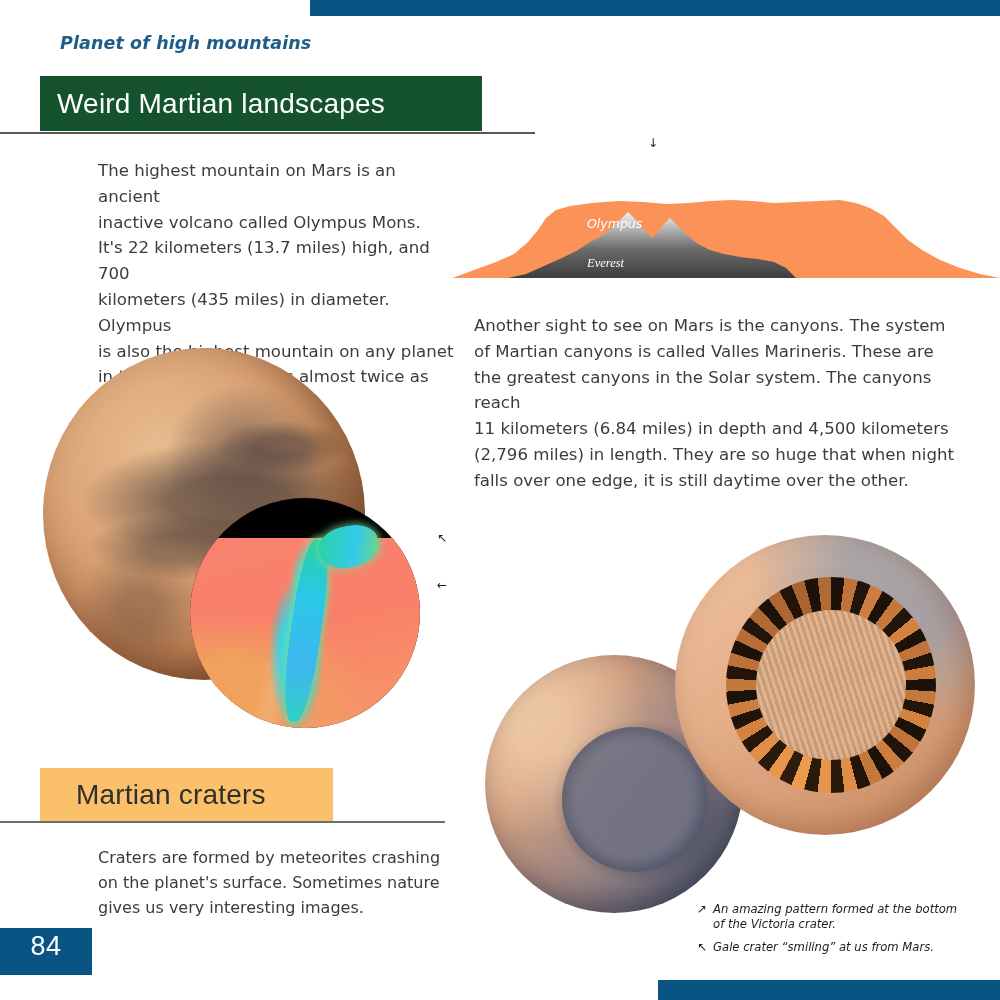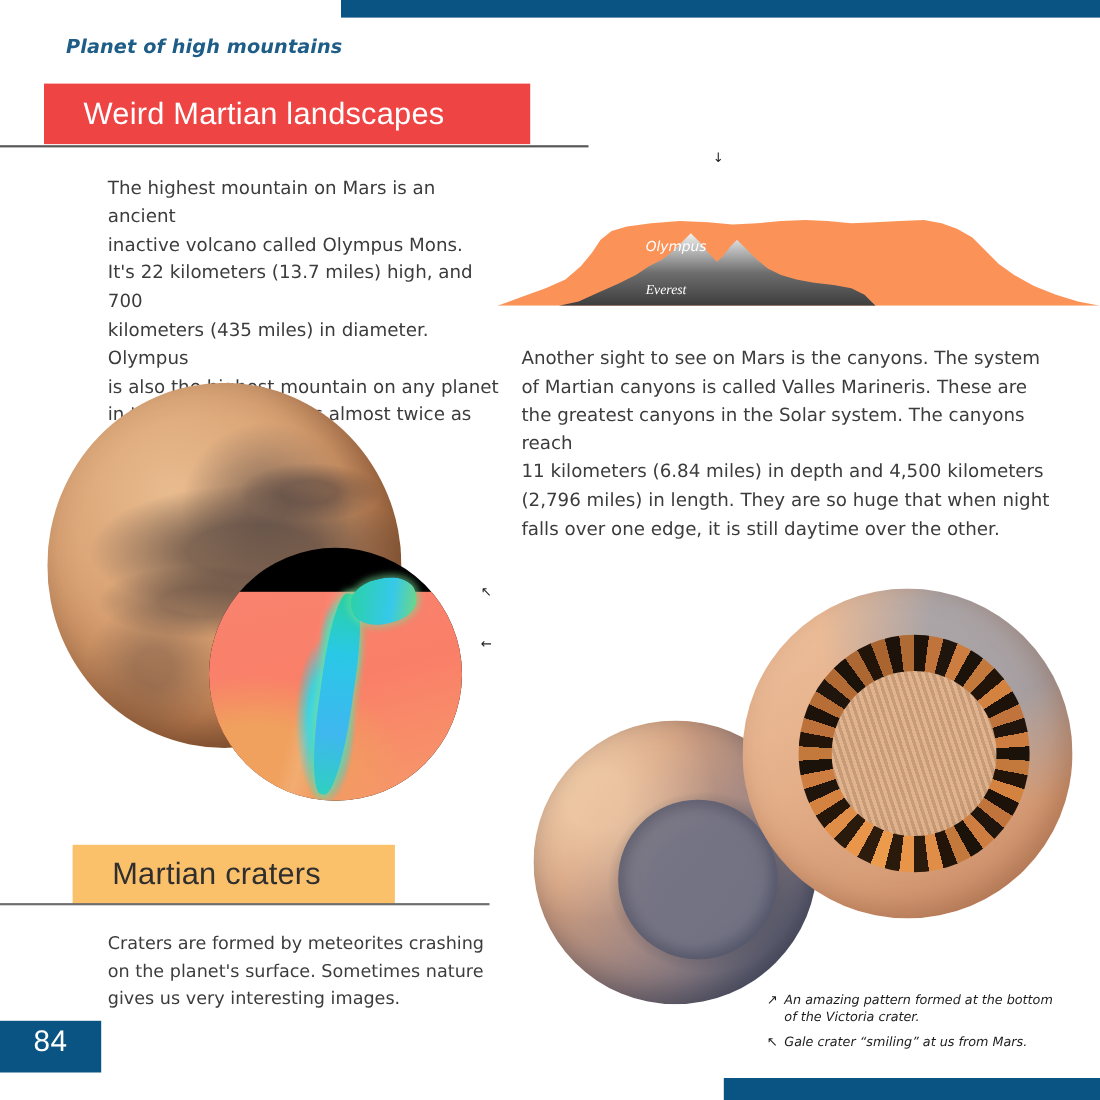--- a/index.html
+++ b/index.html
@@ -24,34 +24,33 @@
   #running-head{
     left:60px;top:33px;font-style:italic;font-size:17.5px;color:#1d5d87;
     font-family:"DejaVu Sans", sans-serif;font-weight:600;letter-spacing:.1px;
   }
 
   
   .band{
     display:flex;align-items:center;box-sizing:border-box;
   }
   #heading-landscapes-band{
-    left:40px;top:76px;width:442px;height:55px;background:#ef4444;
-    padding-left:36px;
+    left:40px;top:76px;width:442px;height:55px;background:#14532d;
+    padding-left:17px;
     text-align:right;
   }
   #heading-landscapes-band .band-text{
     color:#ffffff;font-size:28px;font-weight:300;letter-spacing:.2px;
     font-family:"Liberation Sans", sans-serif;
   }
   #rule-landscapes{left:0;top:132px;width:535px;height:2px;background:#575757;}
 
   #heading-craters-band{
     left:40px;top:768px;width:293px;height:54px;background:#fbc06a;
     padding-left:36px;
-    margin-left:26px;
   }
   #heading-craters-band .band-text{
     color:#2f2f2f;font-size:28px;font-weight:300;letter-spacing:.2px;
     font-family:"Liberation Sans", sans-serif;
   }
   #rule-craters{left:0;top:821px;width:445px;height:2px;background:#6e6e6e;}
 
   
   .body-text{
     color:#3c3c3c;font-size:16.6px;line-height:25.8px;

